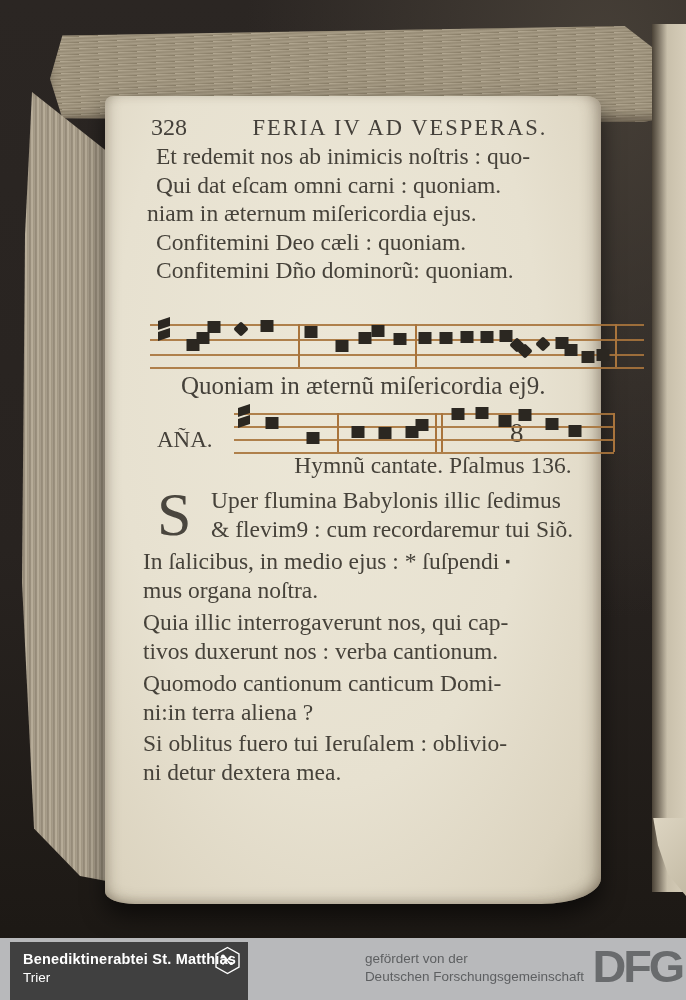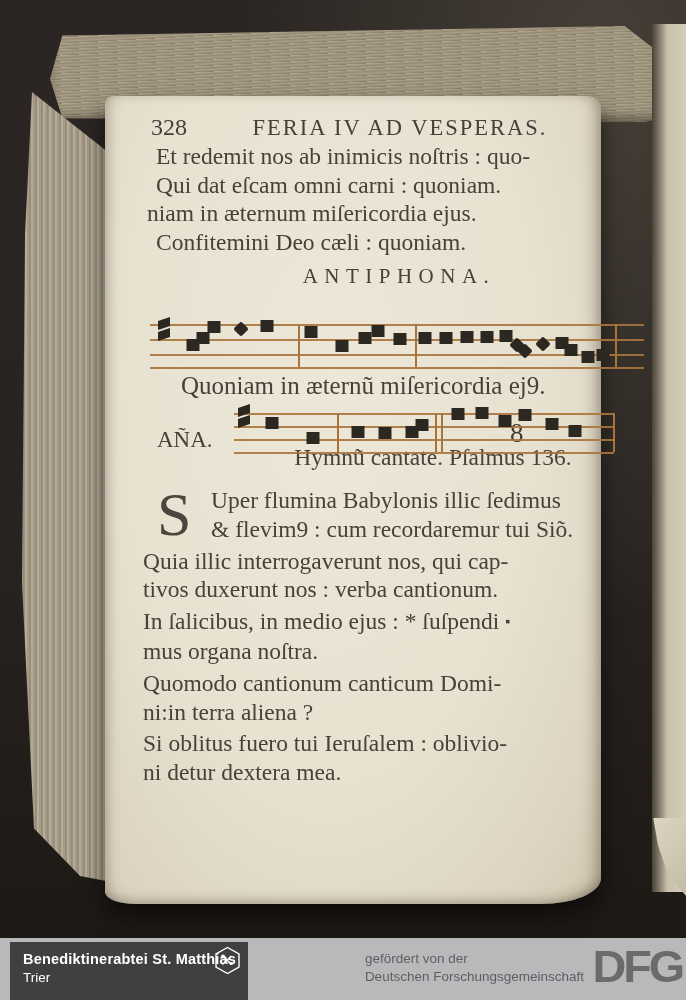--- a/index.html
+++ b/index.html
@@ -46,21 +46,21 @@
   .pagenum{position:absolute;left:46px;top:18px;font-size:24px;color:#44403a;}
   .running-title{position:absolute;left:60px;top:19px;width:470px;text-align:center;
     font-size:22.5px;letter-spacing:2px;color:#44403a;}
   .textblock{position:absolute;left:42px;top:46px;width:504px;font-size:23.5px;
     line-height:28.6px;color:#46423a;}
   .tl{white-space:nowrap;}
   .ind{text-indent:9px;}
   .heading-antiphona{margin-top:6px;text-align:center;font-size:21px;letter-spacing:6.5px;}
   .antiphon-line{position:absolute;left:76px;top:276px;font-size:25px;white-space:nowrap;color:#45413a;}
   .ana-label{position:absolute;left:52px;top:331px;font-size:23px;color:#45413a;}
-  .psalm-heading{position:absolute;left:42px;top:348px;width:504px;text-align:center;
+  .psalm-heading{position:absolute;left:42px;top:356px;width:504px;text-align:center;
     padding-left:68px;box-sizing:border-box;font-size:23.5px;color:#46423a;white-space:nowrap;}
   .psalm-block{position:absolute;left:38px;top:390px;width:508px;font-size:23.5px;
     line-height:28.8px;color:#46423a;}
   .pp{margin:0;}
   .pp + .pp{margin-top:3px;}
   .dropcap{float:left;width:46px;margin:3px 8px 0 14px;font-size:62px;line-height:50px;color:#4a463e;}
   .hy{font-size:14px;font-family:"Liberation Serif","DejaVu Sans",serif;vertical-align:3px;}
   
   .staff{position:absolute;z-index:4;}
   #staff1{left:45px;top:220px;width:494px;height:54px;}
@@ -98,21 +98,21 @@
   <div class="page">
 
     <div class="pagenum">328</div>
     <div class="running-title">FERIA IV AD VESPERAS.</div>
 
     <div class="textblock">
       <div class="tl ind">Et redemit nos ab inimicis noſtris : quo-</div>
       <div class="tl ind">Qui dat eſcam omni carni : quoniam.</div>
       <div class="tl">niam in æternum miſericordia ejus.</div>
       <div class="tl ind">Confitemini Deo cæli : quoniam.</div>
-      <div class="heading-antiphona">ANTIPHONA.</div>
+      <div class="tl ind">Confitemini Dño dominorũ: quoniam.</div>
     </div>
 
     <div class="staff" id="staff1">
         <div class="sline" style="top: 8px;"></div>
         <div class="sline" style="top: 23px;"></div>
         <div class="sline" style="top: 38px;"></div>
         <div class="sline" style="top: 51px;"></div>
         <div class="sbar" style="left: 148px; top: 8px; height: 43px;"></div>
         <div class="sbar" style="left: 265px; top: 8px; height: 43px;"></div>
         <div class="sbar" style="left: 465px; top: 8px; height: 43px;"></div>
@@ -173,26 +173,26 @@
 
     <div class="psalm-heading">Hymnũ cantate.  Pſalmus 136.</div>
 
     <div class="psalm-block">
       <p class="pp">
         <span class="dropcap">S</span>
         <span class="tl">Uper flumina Babylonis illic ſedimus</span><br>
         <span class="tl">&amp; flevim9 : cum recordaremur tui Siõ.</span>
       </p>
       <p class="pp">
+        <span class="tl ind">In ſalicibus, in medio ejus : * ſuſpendi </span><span class="hy">▪</span><br>
+        <span class="tl">mus organa noſtra.</span>
+      </p>
+      <p class="pp">
         <span class="tl ind">Quia illic interrogaverunt nos, qui cap-</span><br>
         <span class="tl">tivos duxerunt nos : verba cantionum.</span>
-      </p>
-      <p class="pp">
-        <span class="tl ind">In ſalicibus, in medio ejus : * ſuſpendi </span><span class="hy">▪</span><br>
-        <span class="tl">mus organa noſtra.</span>
       </p>
       <p class="pp">
         <span class="tl ind">Quomodo cantionum canticum Domi-</span><br>
         <span class="tl">ni:in terra aliena ?</span>
       </p>
       <p class="pp">
         <span class="tl ind">Si oblitus fuero tui Ieruſalem : oblivio-</span><br>
         <span class="tl">ni detur dextera mea.</span>
       </p>
     </div>

